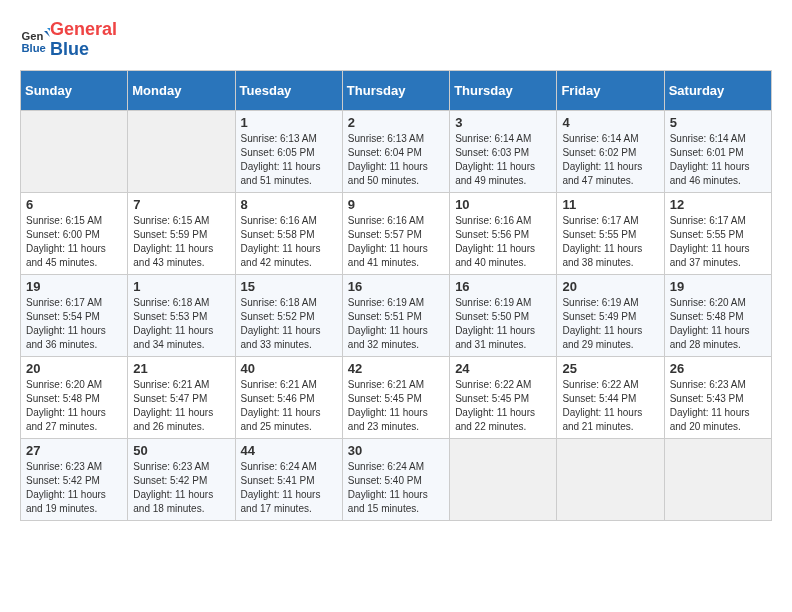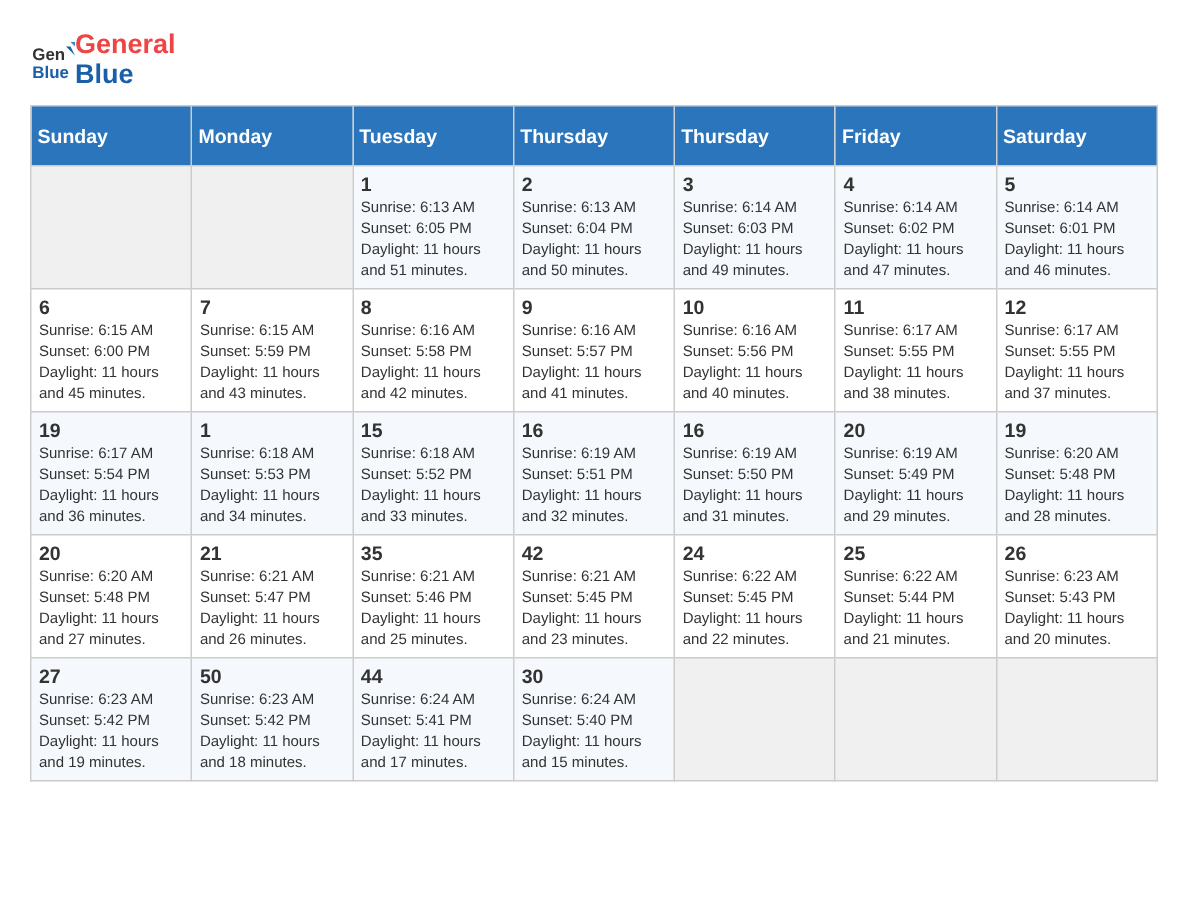--- a/index.html
+++ b/index.html
@@ -242,21 +242,21 @@
 Sunset: 5:48 PM
 Daylight: 11 hours and 27 minutes.</div>
         </td>
         <td>
           <span class="day-num">21</span>
           <div class="day-info" style="white-space: pre-line;">Sunrise: 6:21 AM
 Sunset: 5:47 PM
 Daylight: 11 hours and 26 minutes.</div>
         </td>
         <td>
-          <span class="day-num">35</span>
+          <span class="day-num">40</span>
           <div class="day-info" style="white-space: pre-line;">Sunrise: 6:21 AM
 Sunset: 5:46 PM
 Daylight: 11 hours and 25 minutes.</div>
         </td>
         <td>
           <span class="day-num">42</span>
           <div class="day-info" style="white-space: pre-line;">Sunrise: 6:21 AM
 Sunset: 5:45 PM
 Daylight: 11 hours and 23 minutes.</div>
         </td>

